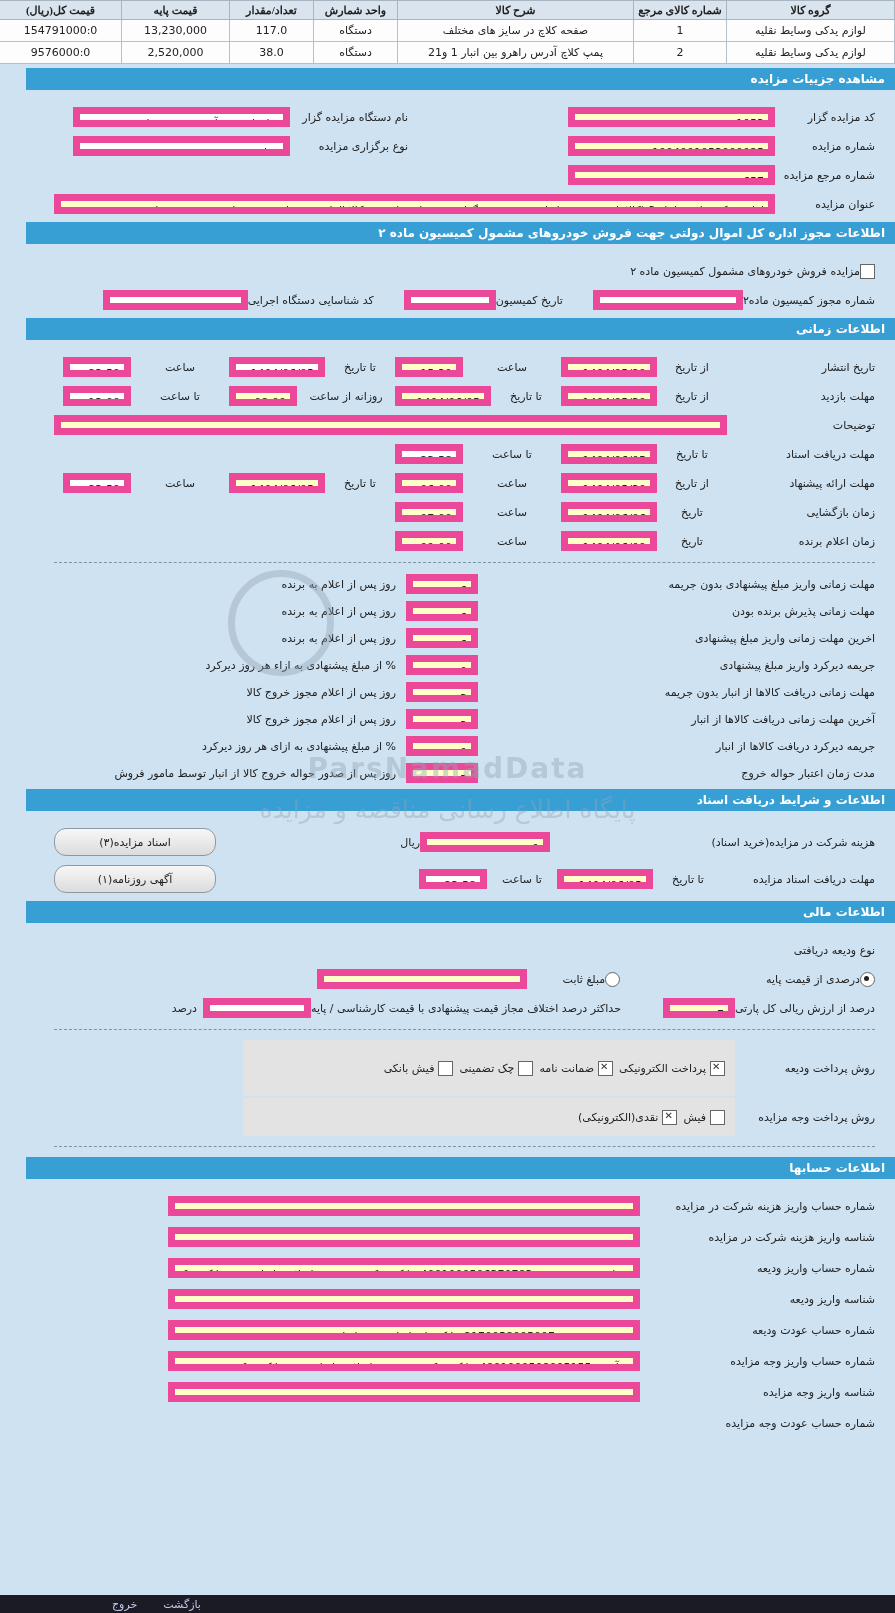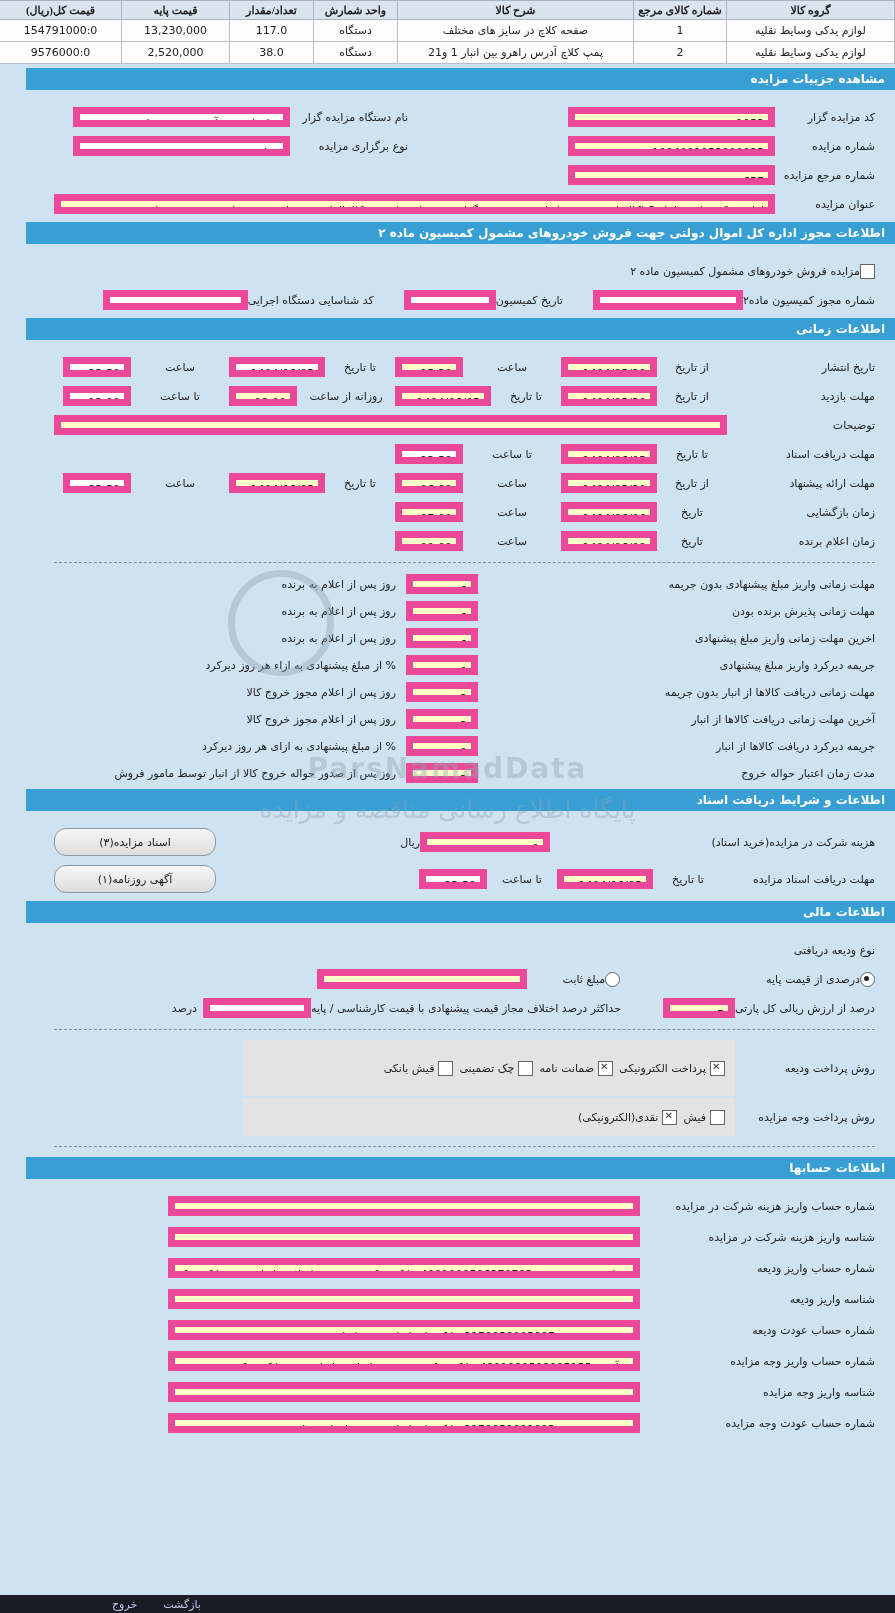--- a/index.html
+++ b/index.html
@@ -455,21 +455,20 @@
   <div class="row acc-row">
     <span class="lbl acc-lbl">شماره حساب واریز وجه مزایده</span>
     <span class="fld y acc-fld">درآمدی-4001000508005155- بانک مرکزی جمهوری اسلامی ایران شعبه بانک مرکزی</span>
   </div>
   <div class="row acc-row">
     <span class="lbl acc-lbl">شناسه واریز وجه مزایده</span>
     <span class="fld y acc-fld"></span>
   </div>
   <div class="row acc-row">
     <span class="lbl acc-lbl">شماره حساب عودت وجه مزایده</span>
-    <span class="fld y acc-fld">رد وجوه سپرده-2170059001003- بانک ملی ایران شعبه سازمان حمایت</span>
   </div>
 
 </div>
 
 <div class="watermark">
   <div class="wm-circle"></div>
   <div class="wm-brand">ParsNamadData</div>
   <div class="wm-fa">پایگاه اطلاع رسانی مناقصه و مزایده</div>
 </div>
 

